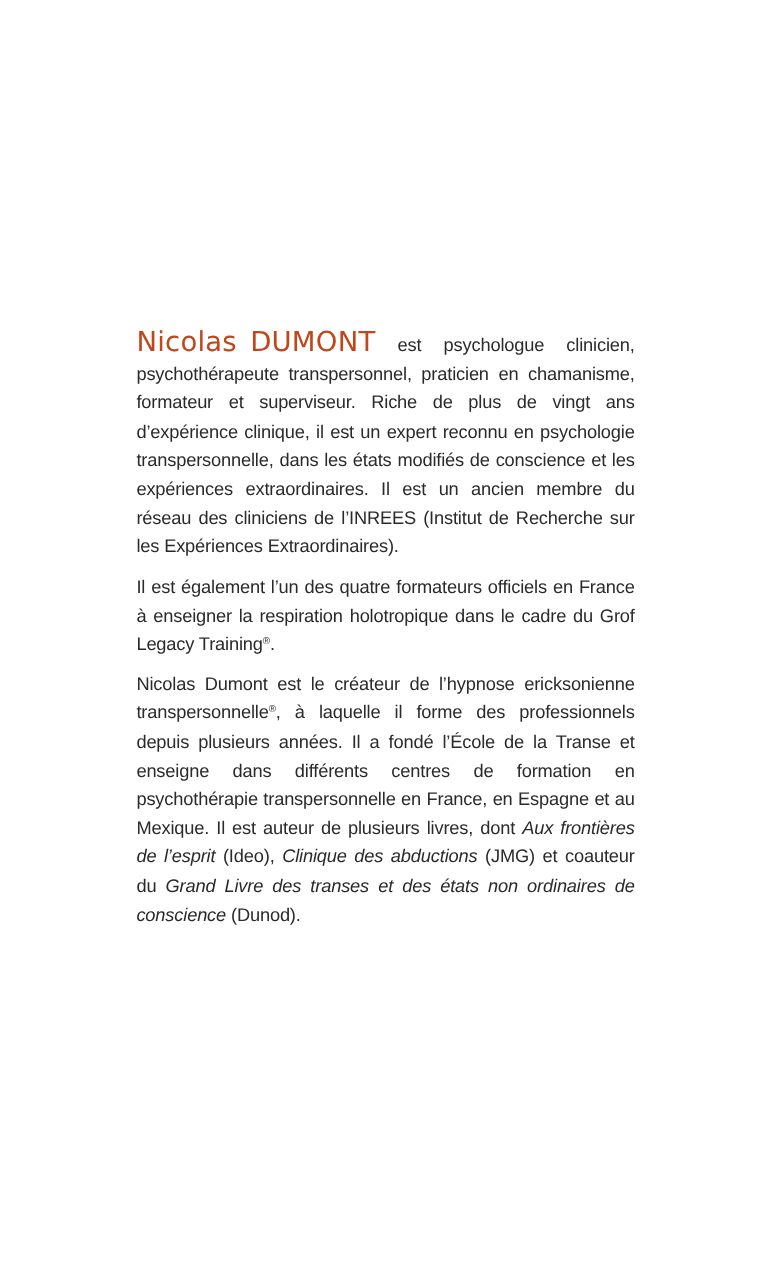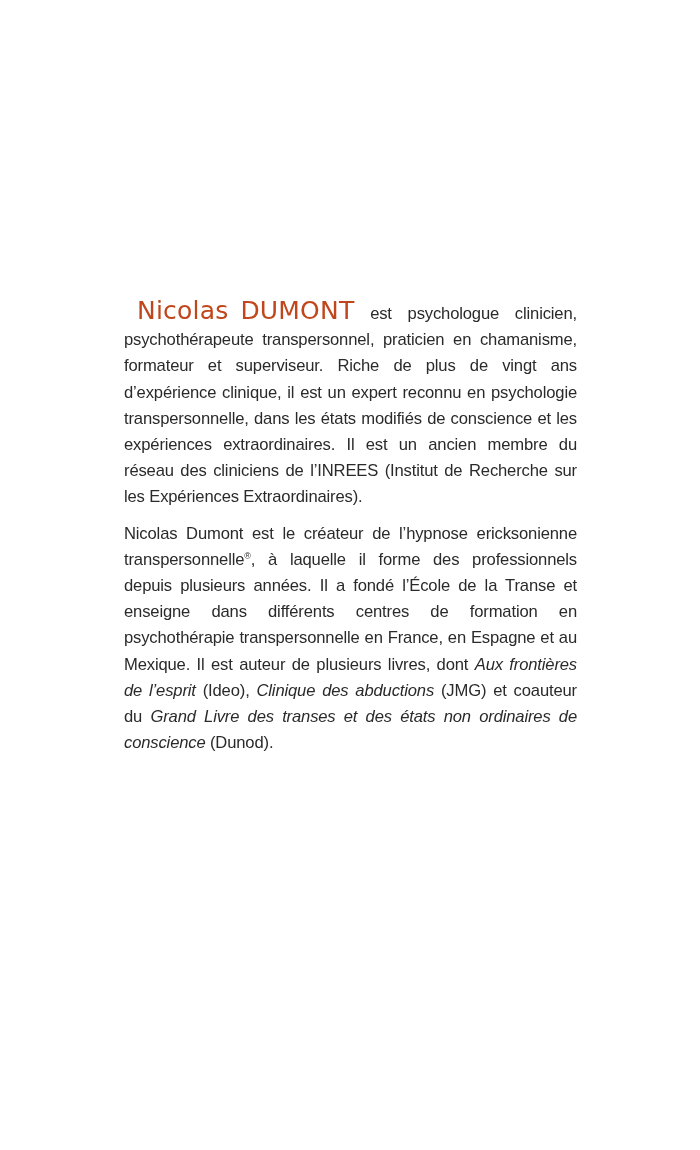--- a/index.html
+++ b/index.html
@@ -7,28 +7,29 @@
   .page {
     position: absolute; left: 124px; top: 298px; width: 453px;
     font-family: "Liberation Sans", sans-serif;
     font-size: 16.6px; line-height: 26.2px; color: #2a2a2a;
     letter-spacing: -0.15px;
   }
   .para { margin: 0 0 10px 0; text-align: justify; text-align-last: left; }
   .name {
     font-family: "DejaVu Sans", sans-serif;
     font-size: 25px; color: #c0461b; letter-spacing: 0.2px;
-    font-weight: normal; line-height: 26px; margin-left: 13px;
+    font-weight: normal; line-height: 26px;
   }
   .name .sp { display: inline-block; width: 12px; }
   .it { font-style: italic; }
   sup.reg { font-size: 9px; vertical-align: 6px; line-height: 0; }
 </style>
 </head>
 <body>
 
 <div class="page">
   <p class="para">
     <span class="name"><span>Nicolas</span><span class="sp"></span><span>DUMONT</span></span>
     <span>est psychologue clinicien, psychothérapeute transpersonnel, praticien en chamanisme, formateur et superviseur. Riche de plus de vingt ans d’expérience clinique, il est un expert reconnu en psychologie transpersonnelle, dans les états modifiés de conscience et les expériences extraordinaires. Il est un ancien membre du réseau des cliniciens de l’INREES (Institut de Recherche sur les Expériences Extraordinaires).</span>
   </p>
+  <p class="para"><span>Il est également l’un des quatre formateurs officiels en France à enseigner la respiration holotropique dans le cadre du Grof Legacy Training</span><sup class="reg">®</sup><span>.</span></p>
   <p class="para"><span>Nicolas Dumont est le créateur de l’hypnose ericksonienne transpersonnelle</span><sup class="reg">®</sup><span>, à laquelle il forme des professionnels depuis plusieurs années. Il a fondé l’École de la Transe et enseigne dans différents centres de formation en psychothérapie transpersonnelle en France, en Espagne et au Mexique. Il est auteur de plusieurs livres, dont </span><span class="it">Aux frontières de l’esprit</span><span> (Ideo), </span><span class="it">Clinique des abductions</span><span> (JMG) et coauteur du </span><span class="it">Grand Livre des transes et des états non ordinaires de conscience</span><span> (Dunod).</span></p>
 </div>
 
 </body></html>

